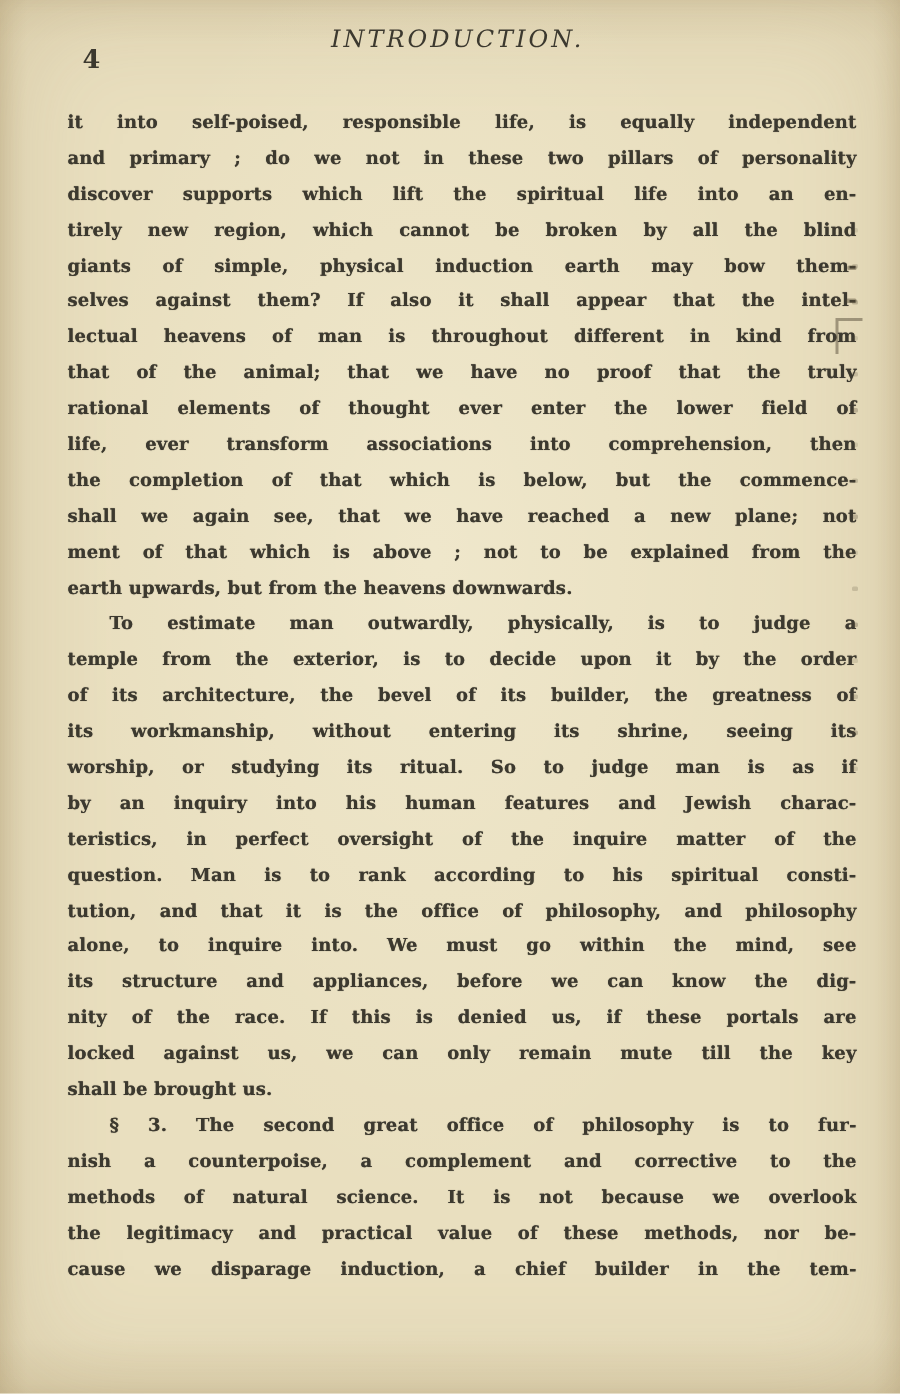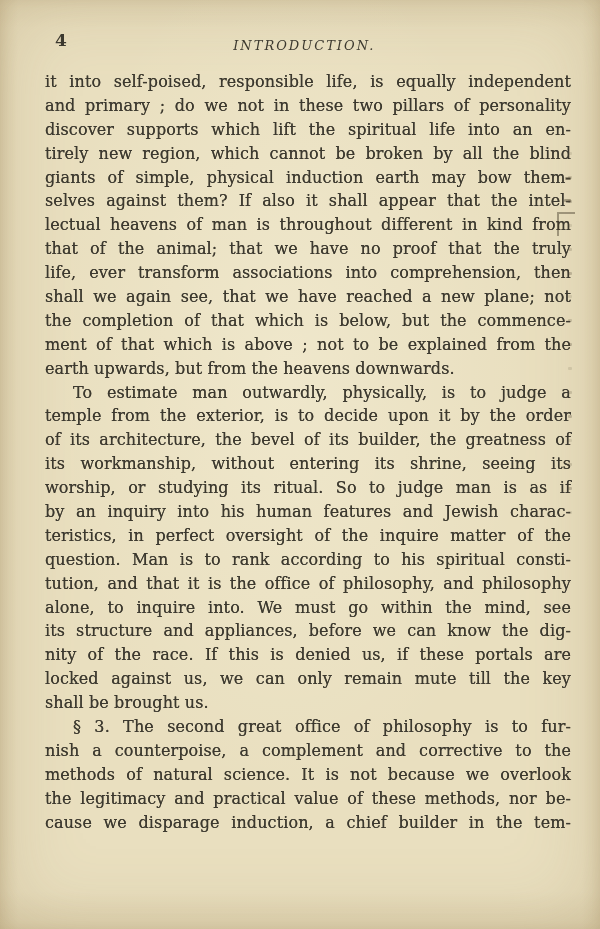--- a/index.html
+++ b/index.html
@@ -30,42 +30,43 @@
     position: absolute;
     left: 55px;
     top: 30px;
     font-size: 17px;
     font-weight: bold;
     letter-spacing: 0.5px;
   }
   .running-title {
     position: absolute;
     left: 50%;
-    top: 38px;
+    top: 16px;
     transform: translateX(-47%);
     font-style: italic;
-    font-size: 13px;
+    font-size: 16px;
     letter-spacing: 2px;
     white-space: nowrap;
   }
   .body-text {
     position: absolute;
     left: 45px;
     width: 526px;
     top: 70px;
     text-shadow: 0 0 0.5px rgba(60,55,45,0.85);
   }
   .line {
-    font-size: 16px;
+    font-size: 12px;
     line-height: 23.9px;
     height: 23.9px;
     white-space: normal;
     text-align: justify;
     text-align-last: justify;
     letter-spacing: 0.1px;
+    font-weight: bold;
   }
   .line.indent { padding-left: 28px; }
   .line.para-end { text-align-last: left; }
   .bleed-dash {
     position: absolute;
     width: 4px;
     height: 3px;
     border-radius: 1px;
     background: rgba(82,72,52,0.55);
   }
@@ -91,23 +92,24 @@
 
   <div class="body-text">
       <div class="line">it into self-poised, responsible life, is equally independent</div>
       <div class="line">and primary ; do we not in these two pillars of personality</div>
       <div class="line">discover supports which lift the spiritual life into an en-</div>
       <div class="line">tirely new region, which cannot be broken by all the blind</div>
       <div class="line">giants of simple, physical induction earth may bow them-</div>
       <div class="line">selves against them? If also it shall appear that the intel-</div>
       <div class="line">lectual heavens of man is throughout different in kind from</div>
       <div class="line">that of the animal; that we have no proof that the truly</div>
+      <div class="line">rational elements of thought ever enter the lower field of</div>
       <div class="line">life, ever transform associations into comprehension, then</div>
+      <div class="line">the completion of that which is below, but the commence-</div>
       <div class="line">shall we again see, that we have reached a new plane; not</div>
-      <div class="line">the completion of that which is below, but the commence-</div>
       <div class="line">ment of that which is above ; not to be explained from the</div>
       <div class="line para-end">earth upwards, but from the heavens downwards.</div>
       <div class="line indent">To estimate man outwardly, physically, is to judge a</div>
       <div class="line">temple from the exterior, is to decide upon it by the order</div>
       <div class="line">of its architecture, the bevel of its builder, the greatness of</div>
       <div class="line">its workmanship, without entering its shrine, seeing its</div>
       <div class="line">worship, or studying its ritual. So to judge man is as if</div>
       <div class="line">by an inquiry into his human features and Jewish charac-</div>
       <div class="line">teristics, in perfect oversight of the inquire matter of the</div>
       <div class="line">question. Man is to rank according to his spiritual consti-</div>

